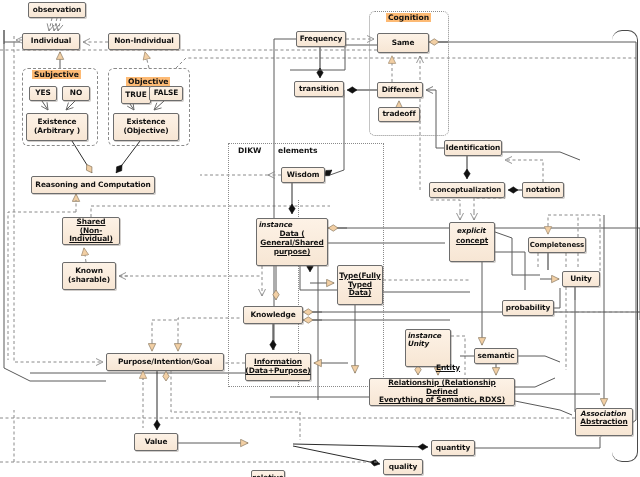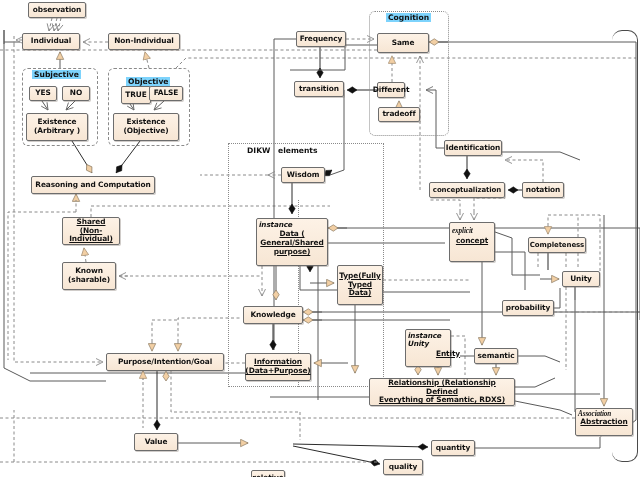--- a/index.html
+++ b/index.html
@@ -19,29 +19,29 @@
     text-align:center;color:#111;font-weight:bold;
     font-size:7.4px;line-height:1.18;letter-spacing:-0.1px;
     padding:1px 2px;
   }
   .node .ln{display:block;white-space:nowrap;}
   .node .wrapln{display:block;text-decoration:underline;}
   .stereo{
     font-style:italic;font-weight:bold;font-size:7.2px;
     width:100%;text-align:left;padding-right:1px;box-sizing:border-box;
   }
-  .stereo.ctr{font-family:Liberation Serif, serif;}
+  .stereo.ctr{text-align:center;}
   .grp{
     position:absolute;box-sizing:border-box;
     border:1px dotted #8a8a8a;border-radius:6px;background:transparent;
   }
   .grp-dash{border-style:dashed;}
   .grp-label{
     position:absolute;font-size:7.6px;font-weight:bold;color:#111;
-    background:#7dd3fc;padding:0 2px;white-space:nowrap;
+    background:#fdba74;padding:0 2px;white-space:nowrap;
   }
   .frame{
     position:absolute;box-sizing:border-box;
     border:1px solid #4a4a4a;border-radius:10px;background:transparent;
   }
   .plainlabel{
     position:absolute;font-size:7.6px;font-weight:bold;color:#111;white-space:nowrap;
   }
 </style>
 </head>
@@ -271,21 +271,21 @@
   <div class="grp grp-dash" style="left:22px;top:68px;width:76px;height:78px;"></div>
   <div class="grp-label" style="left:32px;top:70px;">Subjective</div>
 
   <div class="grp grp-dash" style="left:108px;top:68px;width:82px;height:78px;"></div>
   <div class="grp-label" style="left:126px;top:77px;">Objective</div>
 
   <div class="grp" style="left:369px;top:11px;width:80px;height:125px;"></div>
   <div class="grp-label" style="left:386px;top:13px;">Cognition</div>
 
   <div class="grp" style="left:228px;top:143px;width:156px;height:244px;border-radius:0;"></div>
-  <div class="plainlabel" style="left:247px;top:146px;">DIKW</div>
+  <div class="plainlabel" style="left:238px;top:146px;">DIKW</div>
   <div class="plainlabel" style="left:278px;top:146px;">elements</div>
 
   <div class="grp" style="left:298px;top:200px;width:86px;height:187px;border-radius:0;border-top:none;"></div>
 
   <div class="node" style="left:28px;top:2px;width:58px;height:16px;">
     <span class="ln">observation</span>
     </div>
 
   <div class="node" style="left:22px;top:33px;width:58px;height:17px;">
     <span class="ln">Individual</span>
@@ -364,21 +364,21 @@
     </div>
 
   <div class="node" style="left:281px;top:167px;width:44px;height:16px;">
     <span class="ln">Wisdom</span>
     </div>
 
   <div class="node" style="left:377px;top:33px;width:52px;height:20px;">
     <span class="ln">Same</span>
     </div>
 
-  <div class="node" style="left:377px;top:82px;width:28px;height:16px;">
+  <div class="node" style="left:377px;top:82px;width:46px;height:16px;">
     <span class="ln">Different</span>
     </div>
 
   <div class="node" style="left:378px;top:107px;width:42px;height:15px;">
     <span class="ln">tradeoff</span>
     </div>
 
   <div class="node" style="left:444px;top:140px;width:58px;height:16px;">
     <span class="ln">Identification</span>
     </div>
@@ -426,21 +426,21 @@
     <span class="ln">Unity</span>
     </div>
 
   <div class="node" style="left:502px;top:300px;width:52px;height:16px;">
     <span class="ln">probability</span>
     </div>
 
   <div class="node" style="left:405px;top:329px;width:46px;height:38px;justify-content:flex-start;padding-top:2px;">
     <span class="stereo">instance</span>
     <span class="stereo">Unity</span>
-    <span class="wrapln" style="margin-top:1px;padding-left:40px;">Entity</span>
+    <span class="wrapln" style="margin-top:15px;padding-left:40px;">Entity</span>
     </div>
 
   <div class="node" style="left:474px;top:348px;width:44px;height:16px;">
     <span class="ln">semantic</span>
     </div>
 
   <div class="node" style="left:369px;top:378px;width:146px;height:28px;">
     <span class="wrapln">Relationship (Relationship Defined</span>
     <span class="wrapln">Everything of Semantic, RDXS)</span>
     </div>

